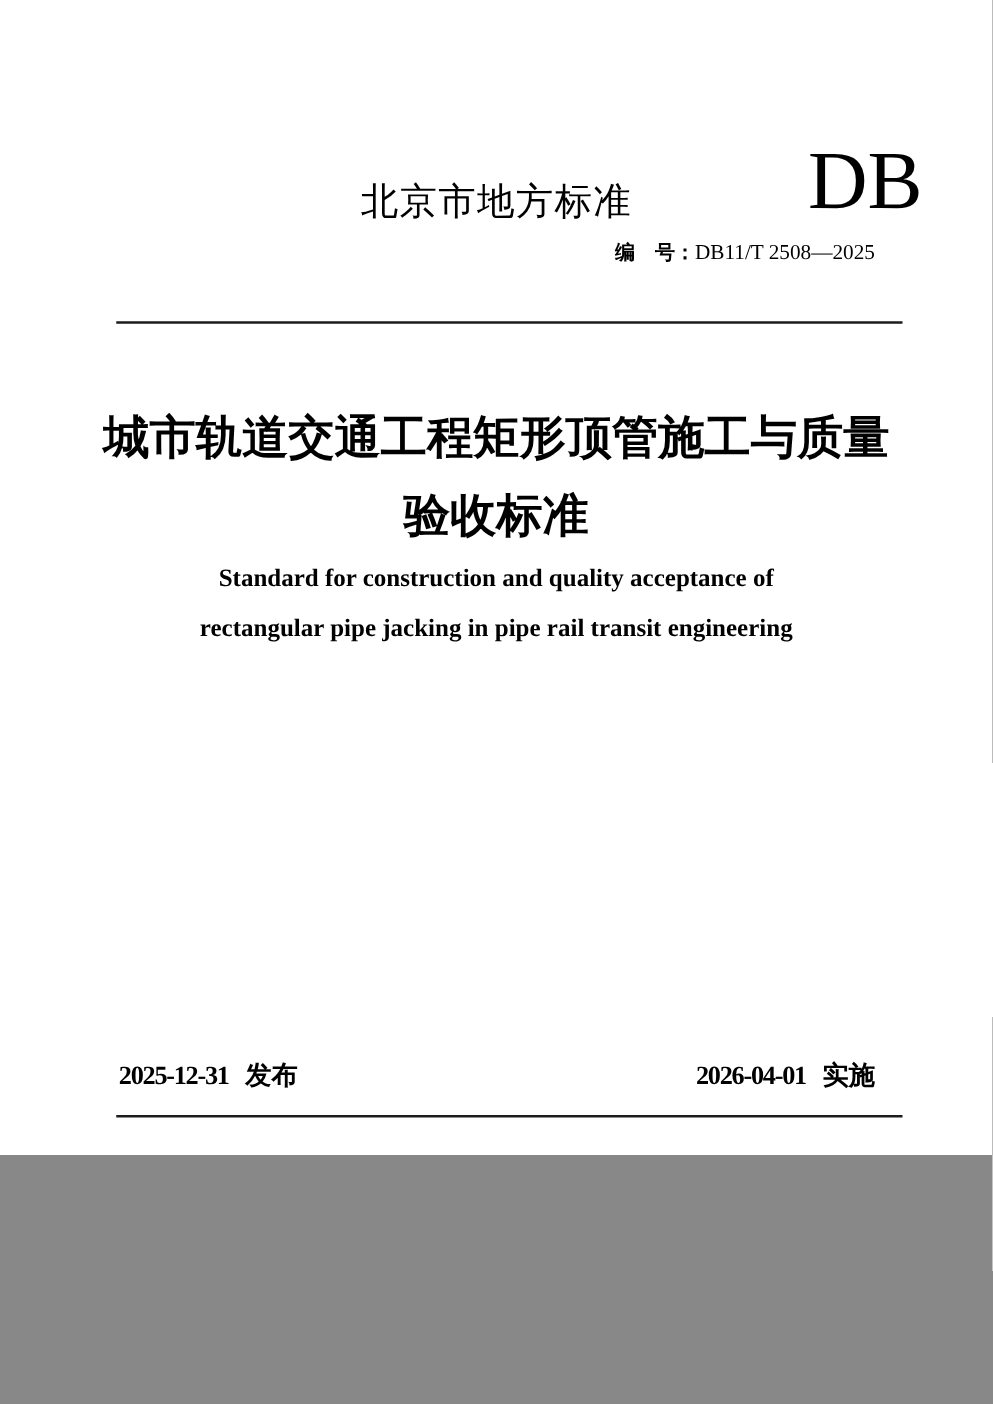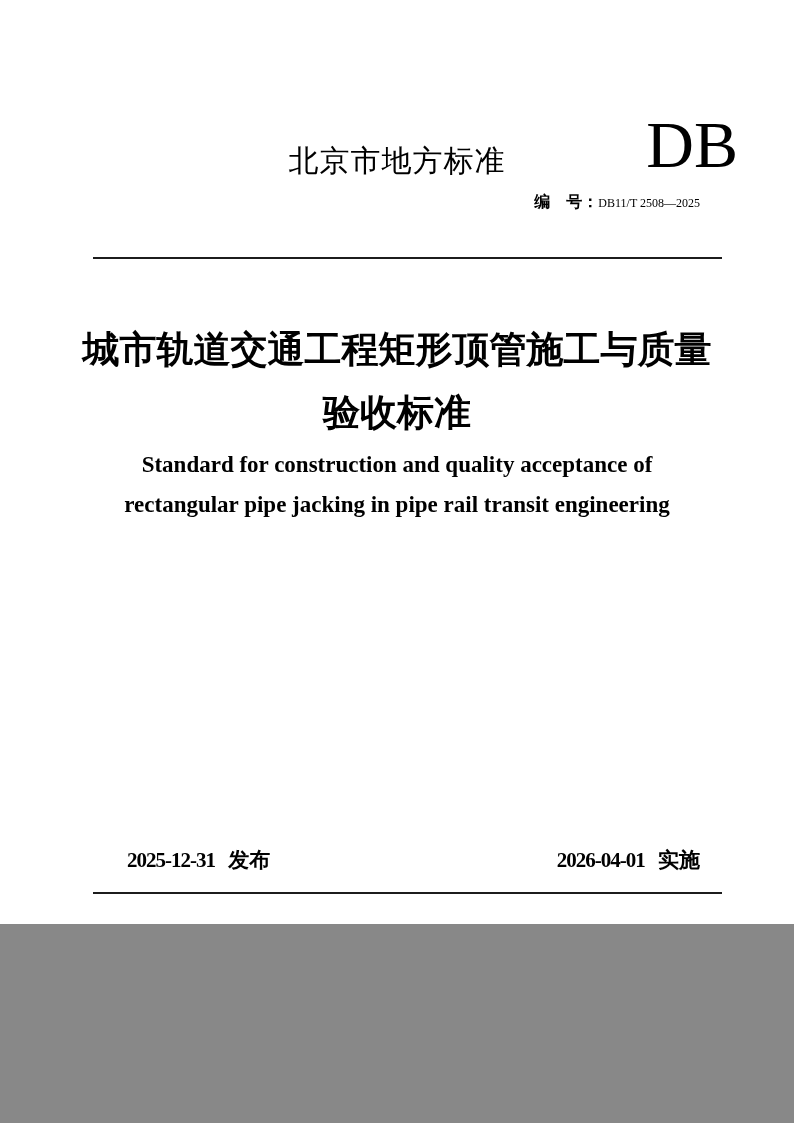--- a/index.html
+++ b/index.html
@@ -43,21 +43,21 @@
     position: absolute;
     top: 192px;
     right: 94px;
     font-size: 16px;
   }
   .number-line .lbl {
     font-weight: 700;
     font-size: 16px;
   }
   .number-line .val {
-    font-size: 12px;
+    font-size: 17px;
   }
 
   .rule {
     position: absolute;
     left: 93px;
     width: 629px;
     height: 2px;
     background: #1c1c1c;
   }
   .rule-top    { top: 257px; }
@@ -75,40 +75,40 @@
     letter-spacing: 0px;
   }
   .zh-title.l1 { top: 331px; }
   .zh-title.l2 { top: 394px; }
 
   .en-title {
     position: absolute;
     left: 0;
     width: 100%;
     text-align: center;
-    font-size: 23px;
+    font-size: 20px;
     font-weight: 700;
     line-height: 1;
   }
   .en-title.l1 { top: 453px; }
   .en-title.l2 { top: 493px; }
 
   
   .dates-row {
     position: absolute;
     top: 846px;
     left: 95px;
     right: 94px;
     display: flex;
     justify-content: space-between;
     align-items: baseline;
     font-size: 21px;
     font-weight: 700;
   }
-  .date-num { font-family: "Liberation Serif", "DejaVu Serif", serif; letter-spacing: -1px; margin-left: 32px; }
+  .date-num { font-family: "Liberation Serif", "DejaVu Serif", serif; letter-spacing: -1px; }
   .date-lbl { font-family: "Liberation Sans", "DejaVu Sans", sans-serif; margin-left: 8px; }
 
   
   .publishers {
     position: absolute;
     top: 910px;
     left: 150px;
     width: 380px;
     font-size: 29px;
     font-weight: 500;

